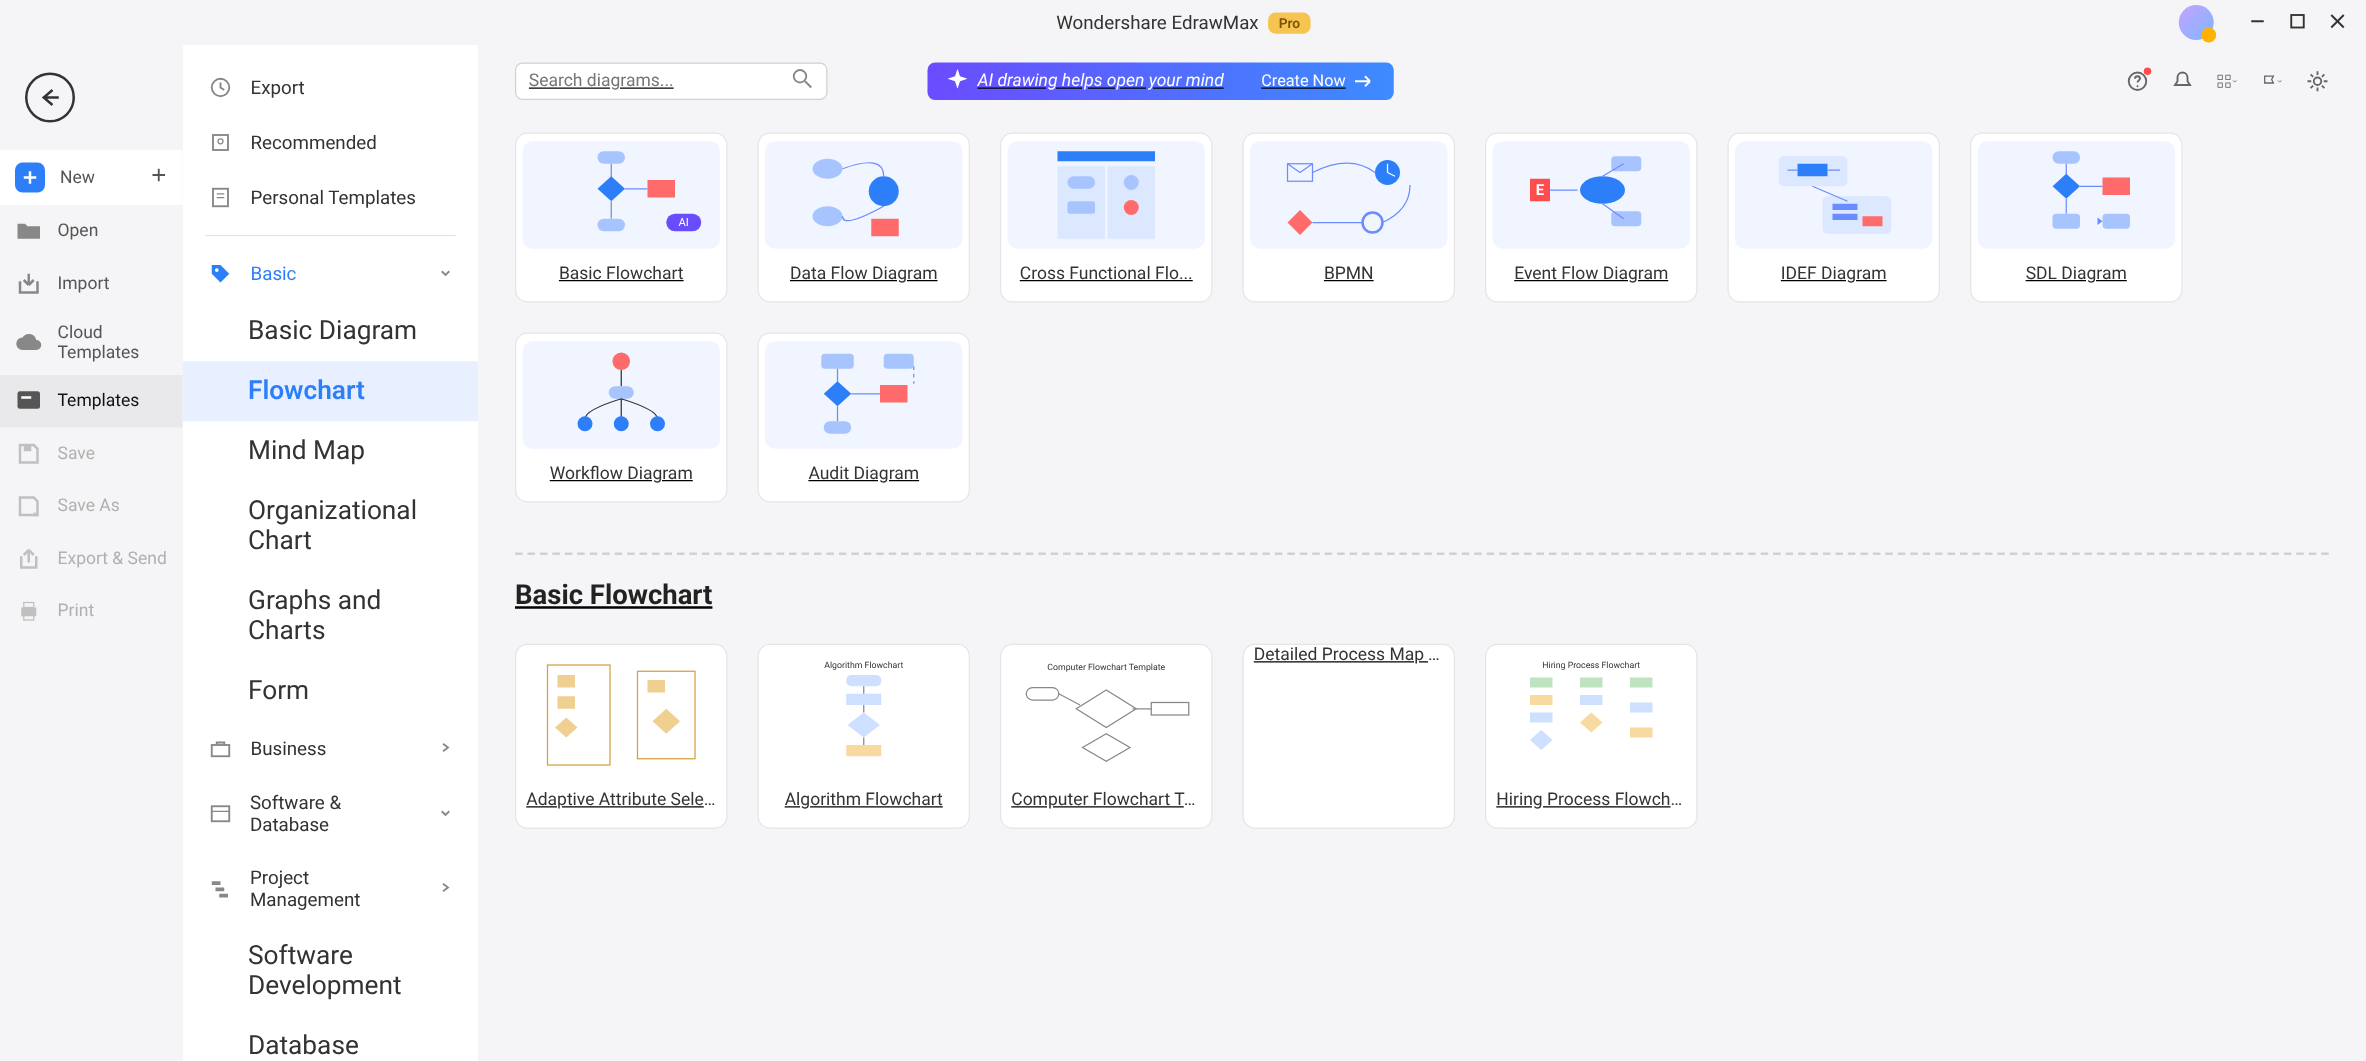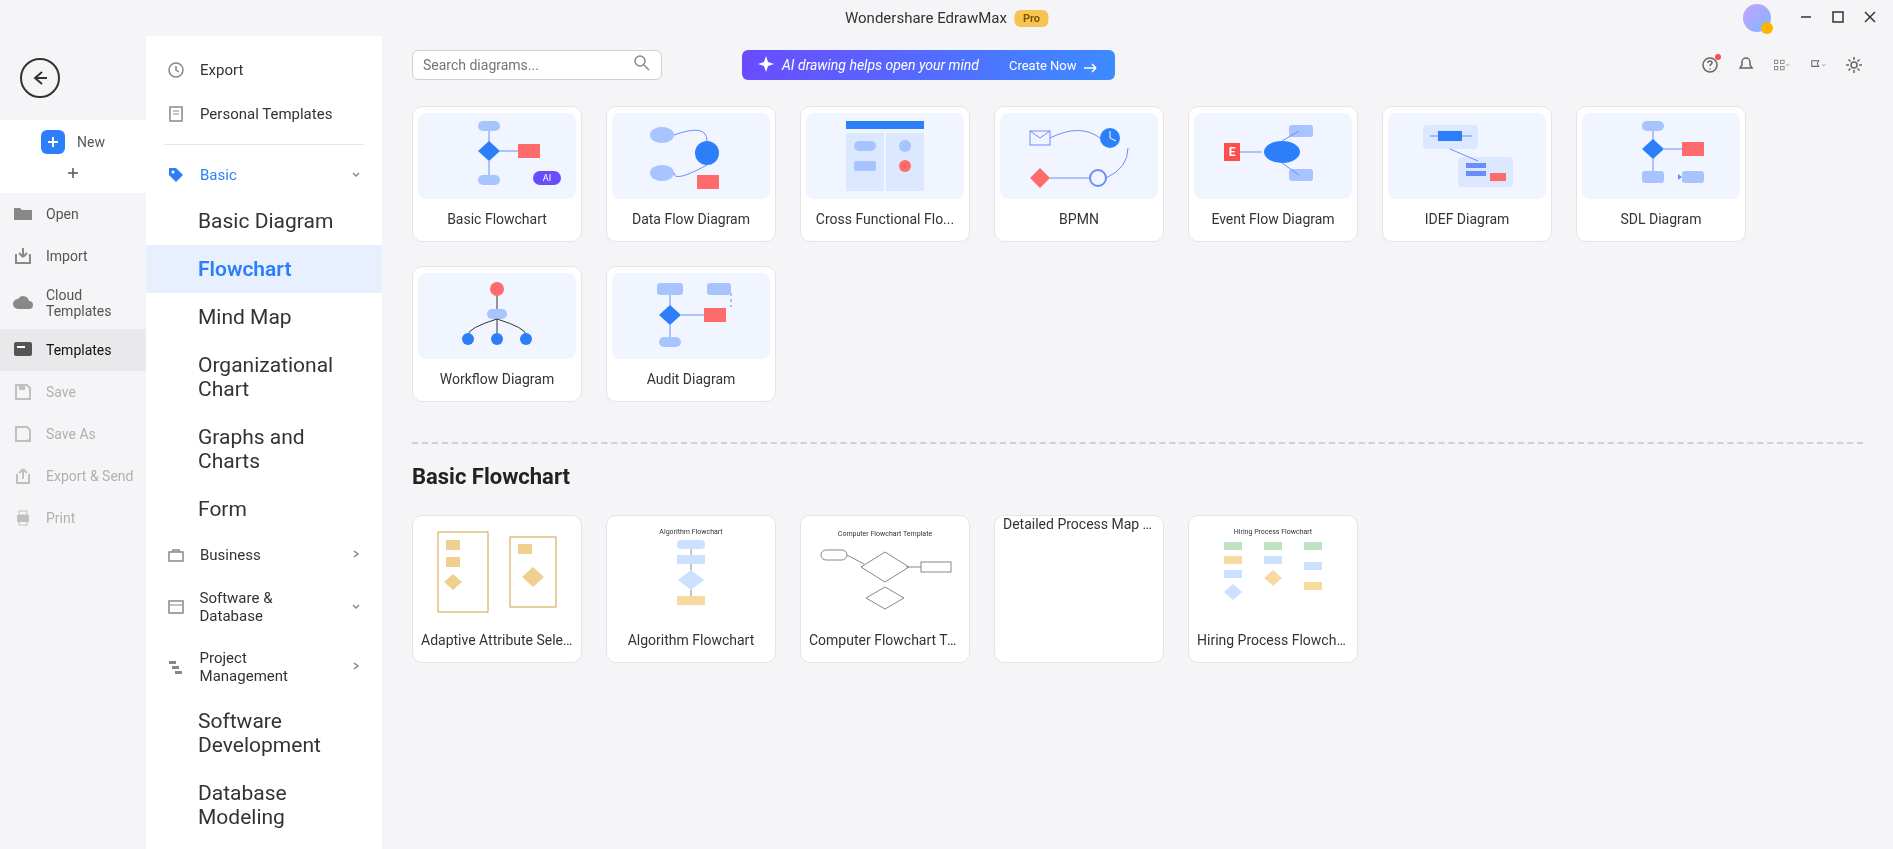--- a/index.html
+++ b/index.html
@@ -14,35 +14,35 @@
 .main { flex: 1; display: flex; overflow: hidden; }
 .col1 { width: 146px; background: #f5f5f7; display: flex; flex-direction: column; }
 .back-btn { width: 40px; height: 40px; border: 2px solid #333; border-radius: 50%; margin: 22px 0 22px 20px; display: flex; align-items: center; justify-content: center; cursor: pointer; }
 .side-item { display: flex; align-items: center; gap: 12px; padding: 10px 12px; font-size: 14px; color: #555; cursor: pointer; }
 .side-item.active { background: #e9e9eb; color: #111; }
 .side-item.hl { background: #fff; }
 .side-item .ico { width: 22px; height: 22px; display:flex; align-items:center; justify-content:center; }
 .side-item.disabled { color: #b0b0b0; }
 .plus-badge { width: 24px; height: 24px; background:#2d7ff9; border-radius:6px; display:flex; align-items:center; justify-content:center; }
 .plus-badge svg { stroke:#fff; }
-.side-new { justify-content: space-between; flex-direction: column; }
+.side-new { justify-content: space-between; }
 .col2 { width: 236px; background: #fff; padding-top: 12px; overflow-y: auto; }
 .cat-item { display: flex; align-items: center; gap: 14px; padding: 12px 20px; font-size: 15px; color: #333; cursor: pointer; position: relative; }
 .cat-item.divider { border-bottom: 1px solid #e5e5e5; margin: 8px 18px 8px 18px; padding:0; height:0; }
 .cat-item .ico { width: 20px; height: 20px; display:flex; align-items:center; justify-content:center; }
 .cat-item .chev { margin-left: auto; }
 .cat-item.expanded { color:#2d7ff9; }
 .sub-item { padding: 12px 20px 12px 52px; font-size: 21px; color: #333; cursor: pointer; }
 .sub-item.selected { background: #e8f0ff; color:#2d7ff9; font-weight:600; }
-.col3 { flex: 1; display: flex; flex-direction: column; overflow-y: auto; }
+.col3 { flex: 1; display: flex; flex-direction: column; overflow-y: auto; text-decoration: underline; }
 .topbar { display: flex; align-items: center; padding: 14px 30px; gap: 30px; }
 .search { width: 250px; height: 30px; border: 1px solid #d0d0d5; border-radius: 6px; display: flex; align-items: center; padding: 0 10px; background:#fff; }
 .search input { border: none; outline: none; flex: 1; font-size: 14px; background:transparent; }
 .ai-banner { flex: 0 0 auto; height: 30px; border-radius: 6px; background: linear-gradient(90deg,#6a4cff,#3d8bff); display: flex; align-items: center; padding: 0 16px; color: #fff; font-size: 14px; gap: 30px; margin-left: 50px; font-style: italic; }
-.ai-create { font-style: normal; font-size: 13px; display:flex; align-items:flex-end; gap:6px; }
+.ai-create { font-style: normal; font-size: 13px; display:flex; align-items:center; gap:6px; }
 .topbar-right { margin-left: auto; display: flex; align-items: center; gap: 18px; }
 .topbar-right .tb-ico { width:18px; height:18px; color:#555; display:flex; align-items:center; justify-content:center; position:relative; cursor:pointer; }
 .dot-notif::after { content:''; position:absolute; top:-2px; right:-2px; width:6px; height:6px; background:#ff4d4d; border-radius:50%; }
 .templates-grid { display: flex; flex-wrap: wrap; gap: 24px; padding: 12px 30px 30px 30px; }
 .tpl-card { width: 170px; border: 1px solid #e5e5e8; border-radius: 10px; background: #fff; display: flex; flex-direction: column; align-items: center; padding-bottom: 14px; cursor: pointer; }
 .tpl-thumb { width: 158px; height: 86px; background: #f1f5ff; border-radius: 8px; margin: 6px 0 12px 0; display:flex; align-items:center; justify-content:center; position:relative; }
 .tpl-card .label { font-size: 14px; color: #333; text-align: center; padding: 0 8px; white-space: nowrap; overflow:hidden; text-overflow: ellipsis; width: 100%; }
 .section-divider { border-top: 2px dashed #d0d0d5; margin: 10px 30px 20px 30px; }
 .section-title { font-size: 22px; font-weight: 700; color:#222; padding: 0 30px 14px 30px; }
 .tpl-thumb2 { width: 158px; height: 100px; background:#fff; border:none; margin: 6px 0 10px 0; display:flex; align-items:center; justify-content:center; }
@@ -169,20 +169,29 @@
           <svg width="18" height="18" viewBox="0 0 18 18">
             <circle cx="9" cy="9" r="7" fill="none" stroke="#888" stroke-width="1.5"></circle>
             <path d="M9 5v4l3 2" stroke="#888" fill="none" stroke-width="1.5"></path>
           </svg>
         </span>
       <span>Export</span>
     </div>
     <div class="cat-item">
       <span class="ico">
           <svg width="18" height="18" viewBox="0 0 18 18">
+            <rect x="3" y="3" width="12" height="12" fill="none" stroke="#888" stroke-width="1.5"></rect>
+            <circle cx="9" cy="8" r="2" fill="none" stroke="#888"></circle>
+          </svg>
+        </span>
+      <span>Recommended</span>
+    </div>
+    <div class="cat-item">
+      <span class="ico">
+          <svg width="18" height="18" viewBox="0 0 18 18">
             <rect x="3" y="2" width="12" height="14" fill="none" stroke="#888" stroke-width="1.5"></rect>
             <line x1="6" y1="6" x2="12" y2="6" stroke="#888"></line>
             <line x1="6" y1="9" x2="12" y2="9" stroke="#888"></line>
           </svg>
         </span>
       <span>Personal Templates</span>
     </div>
     <div class="cat-item divider"></div>
     <div class="cat-item expanded">
       <span class="ico">

